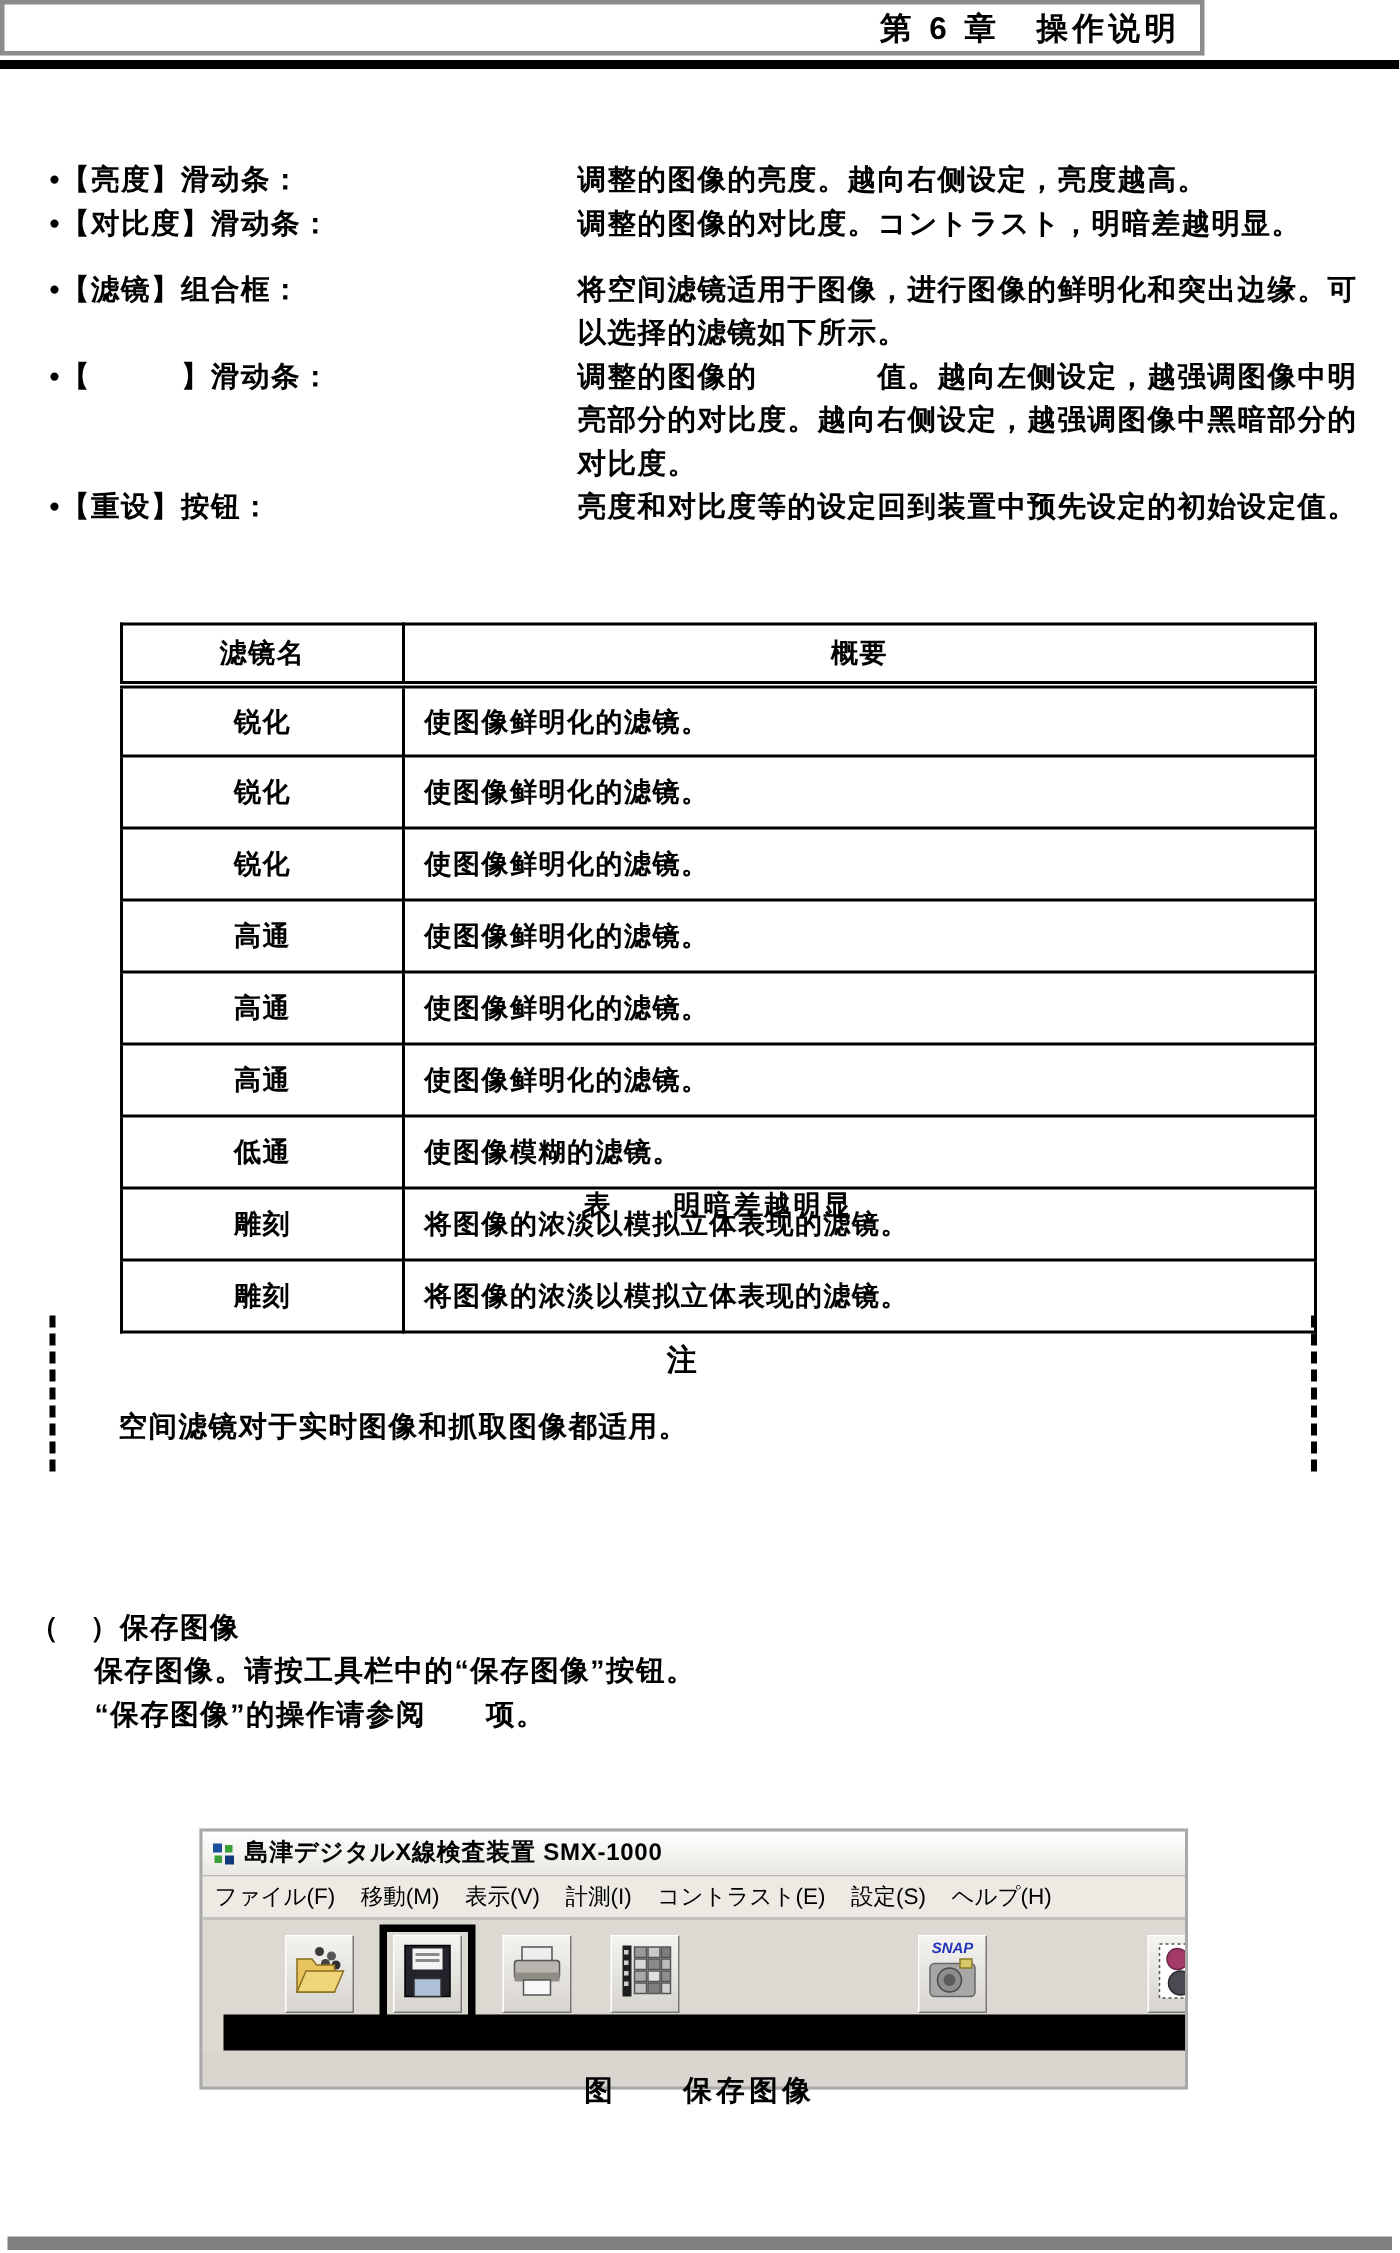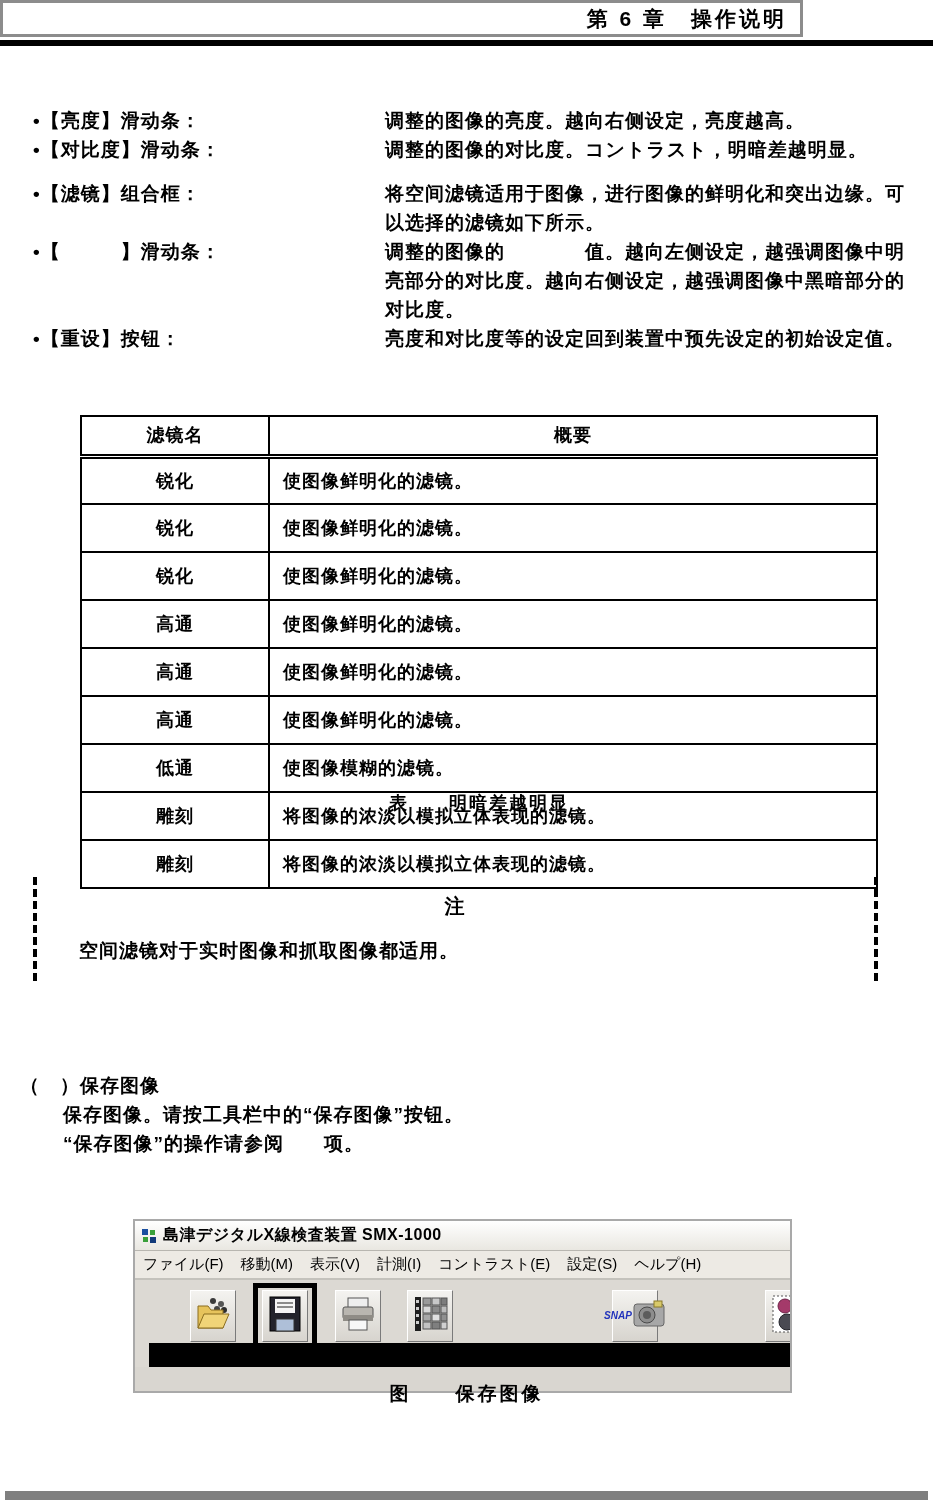--- a/index.html
+++ b/index.html
@@ -73,21 +73,21 @@
   #app-menubar {
     height:29px; background:#edeae4; border-bottom:2px solid #c4c2bc;
     display:flex; align-items:center; padding-left:8px; gap:17px;
     font-size:15px; white-space:nowrap;
   }
   #app-toolbar { position:relative; height:87px; background:#dcd9d3; }
   .tb-btn {
     position:absolute; top:10px; width:46px; height:52px;
     background:linear-gradient(#f4f3f0,#d7d4ce);
     border:1px solid; border-color:#ffffff #7a7a7a #7a7a7a #ffffff;
-    display:flex; align-items:center; justify-content:center;text-align:center;
+    display:flex; flex-direction:column; align-items:center; justify-content:center;text-align:center;
   }
   #save-highlight-rect {
     position:absolute; top:3px; left:118px; width:64px; height:66px;
     border:5px solid #000;
   }
   .snap-label { font-size:10px; font-weight:700; font-style:italic; color:#2233bb; line-height:10px; }
   #app-blackbar { position:absolute; left:14px; right:0; bottom:0; height:24px; background:#000; }
 
   
   #figure-caption {

